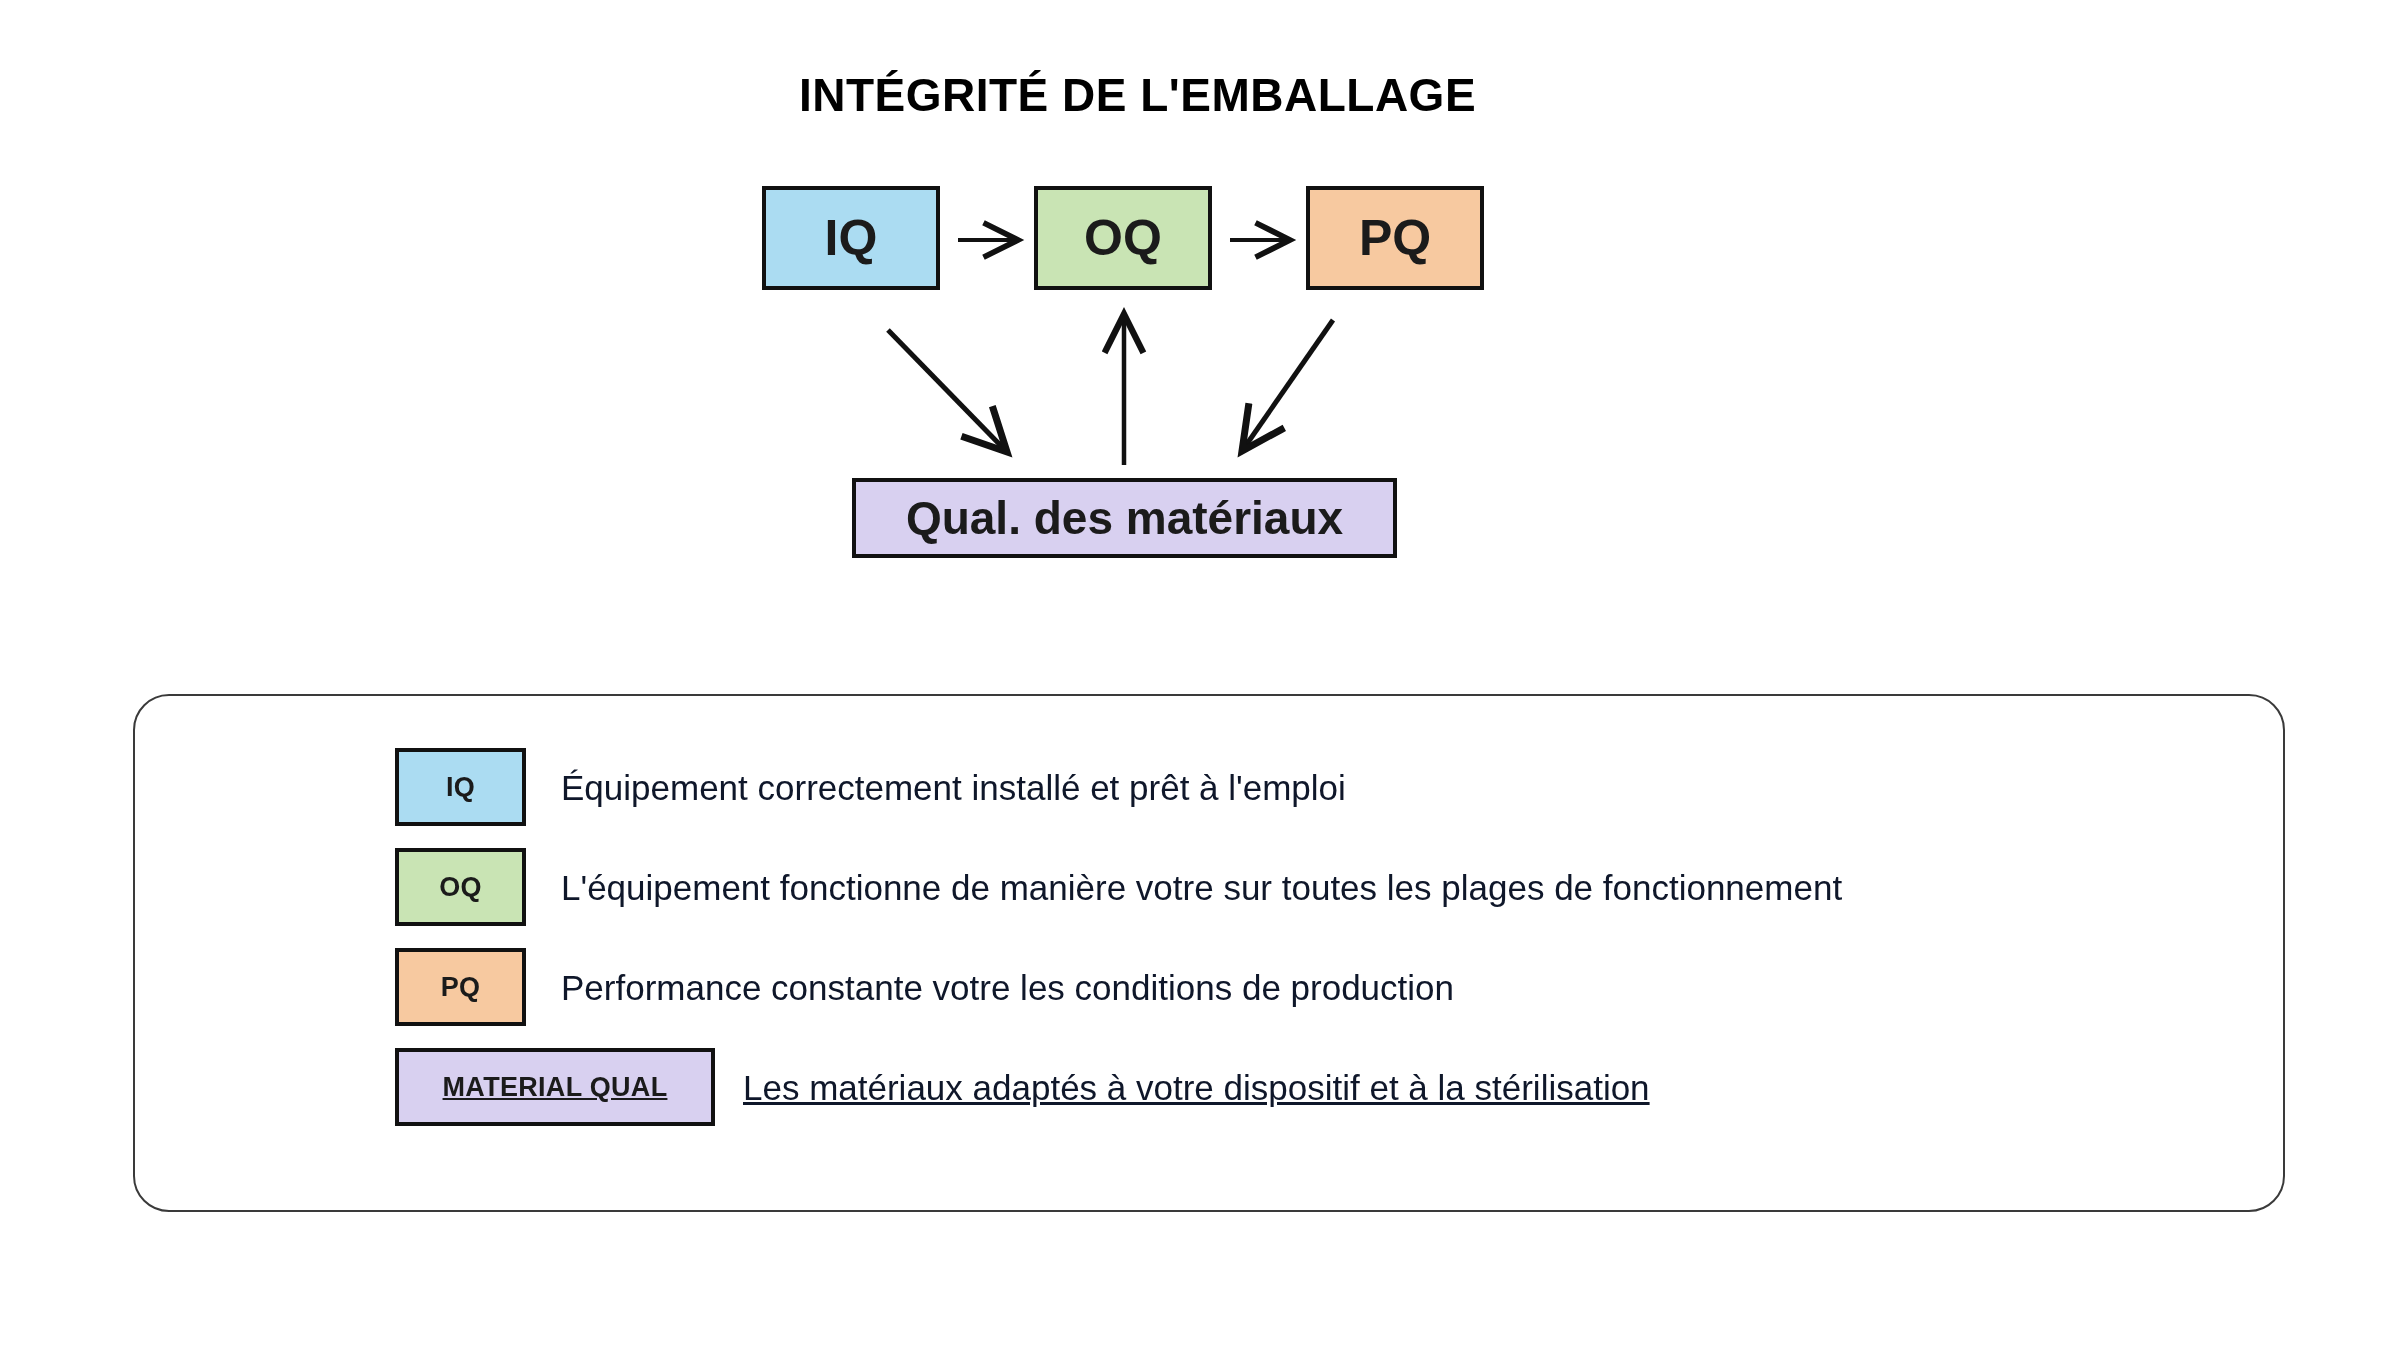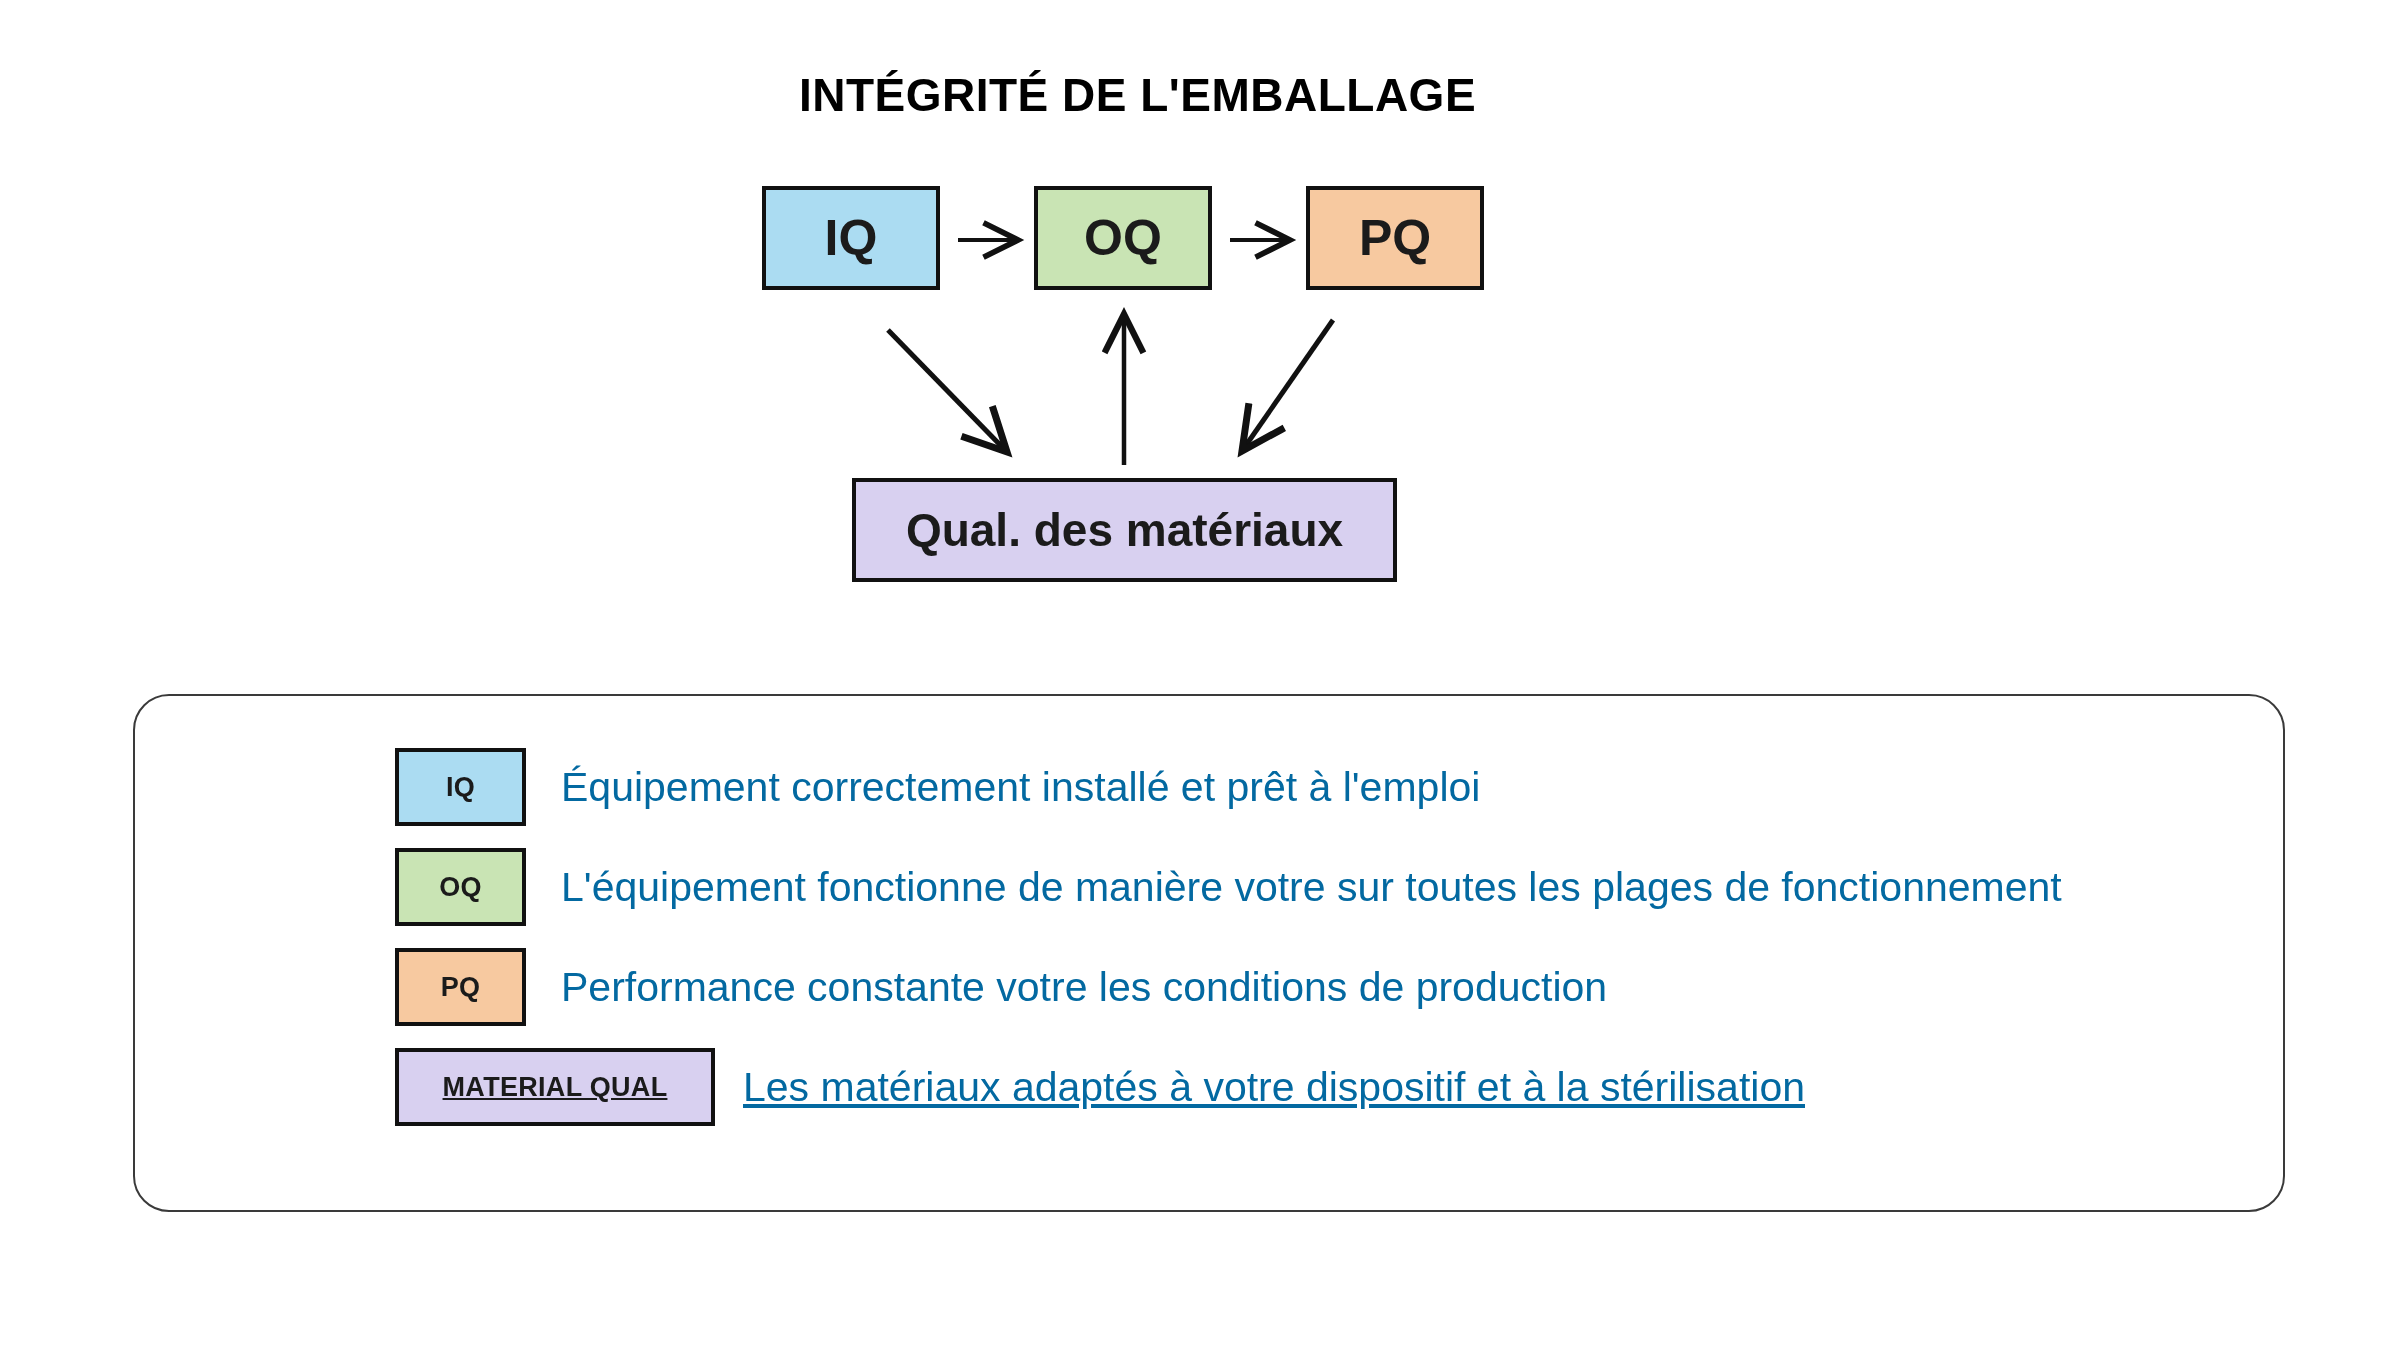--- a/index.html
+++ b/index.html
@@ -58,21 +58,21 @@
     width: 178px; height: 104px;
     font-size: 50px;
   }
   #node-pq {
     left: 1306px; top: 186px;
     width: 178px; height: 104px;
     font-size: 50px;
   }
   #node-material {
     left: 852px; top: 478px;
-    width: 545px; height: 104px;
+    width: 545px; height: 80px;
     font-size: 46px;
   }
 
   svg#flow-arrows {
     position: absolute;
     left: 0; top: 0;
     width: 2400px;
     height: 660px;
     pointer-events: none;
   }
@@ -110,22 +110,22 @@
     font-weight: bold;
     color: #1b1b1b;
     flex: none;
     height: 78px;
     font-size: 27px;
     letter-spacing: 0.3px;
   }
   .legend-swatch.small { width: 131px; }
   .legend-swatch.wide  { width: 320px; text-decoration: underline; }
   .legend-text {
-    font-size: 41px;
-    color: #0369a1;
+    font-size: 35px;
+    color: #0f172a;
     white-space: nowrap;
     line-height: 1;
   }
   .legend-row.sw-small .legend-text { margin-left: 35px; }
   .legend-row.sw-wide  .legend-text { margin-left: 28px; text-decoration: underline; }
 </style>
 </head>
 <body>
 
 <div id="diagram-title">INTÉGRITÉ DE L'EMBALLAGE</div>

